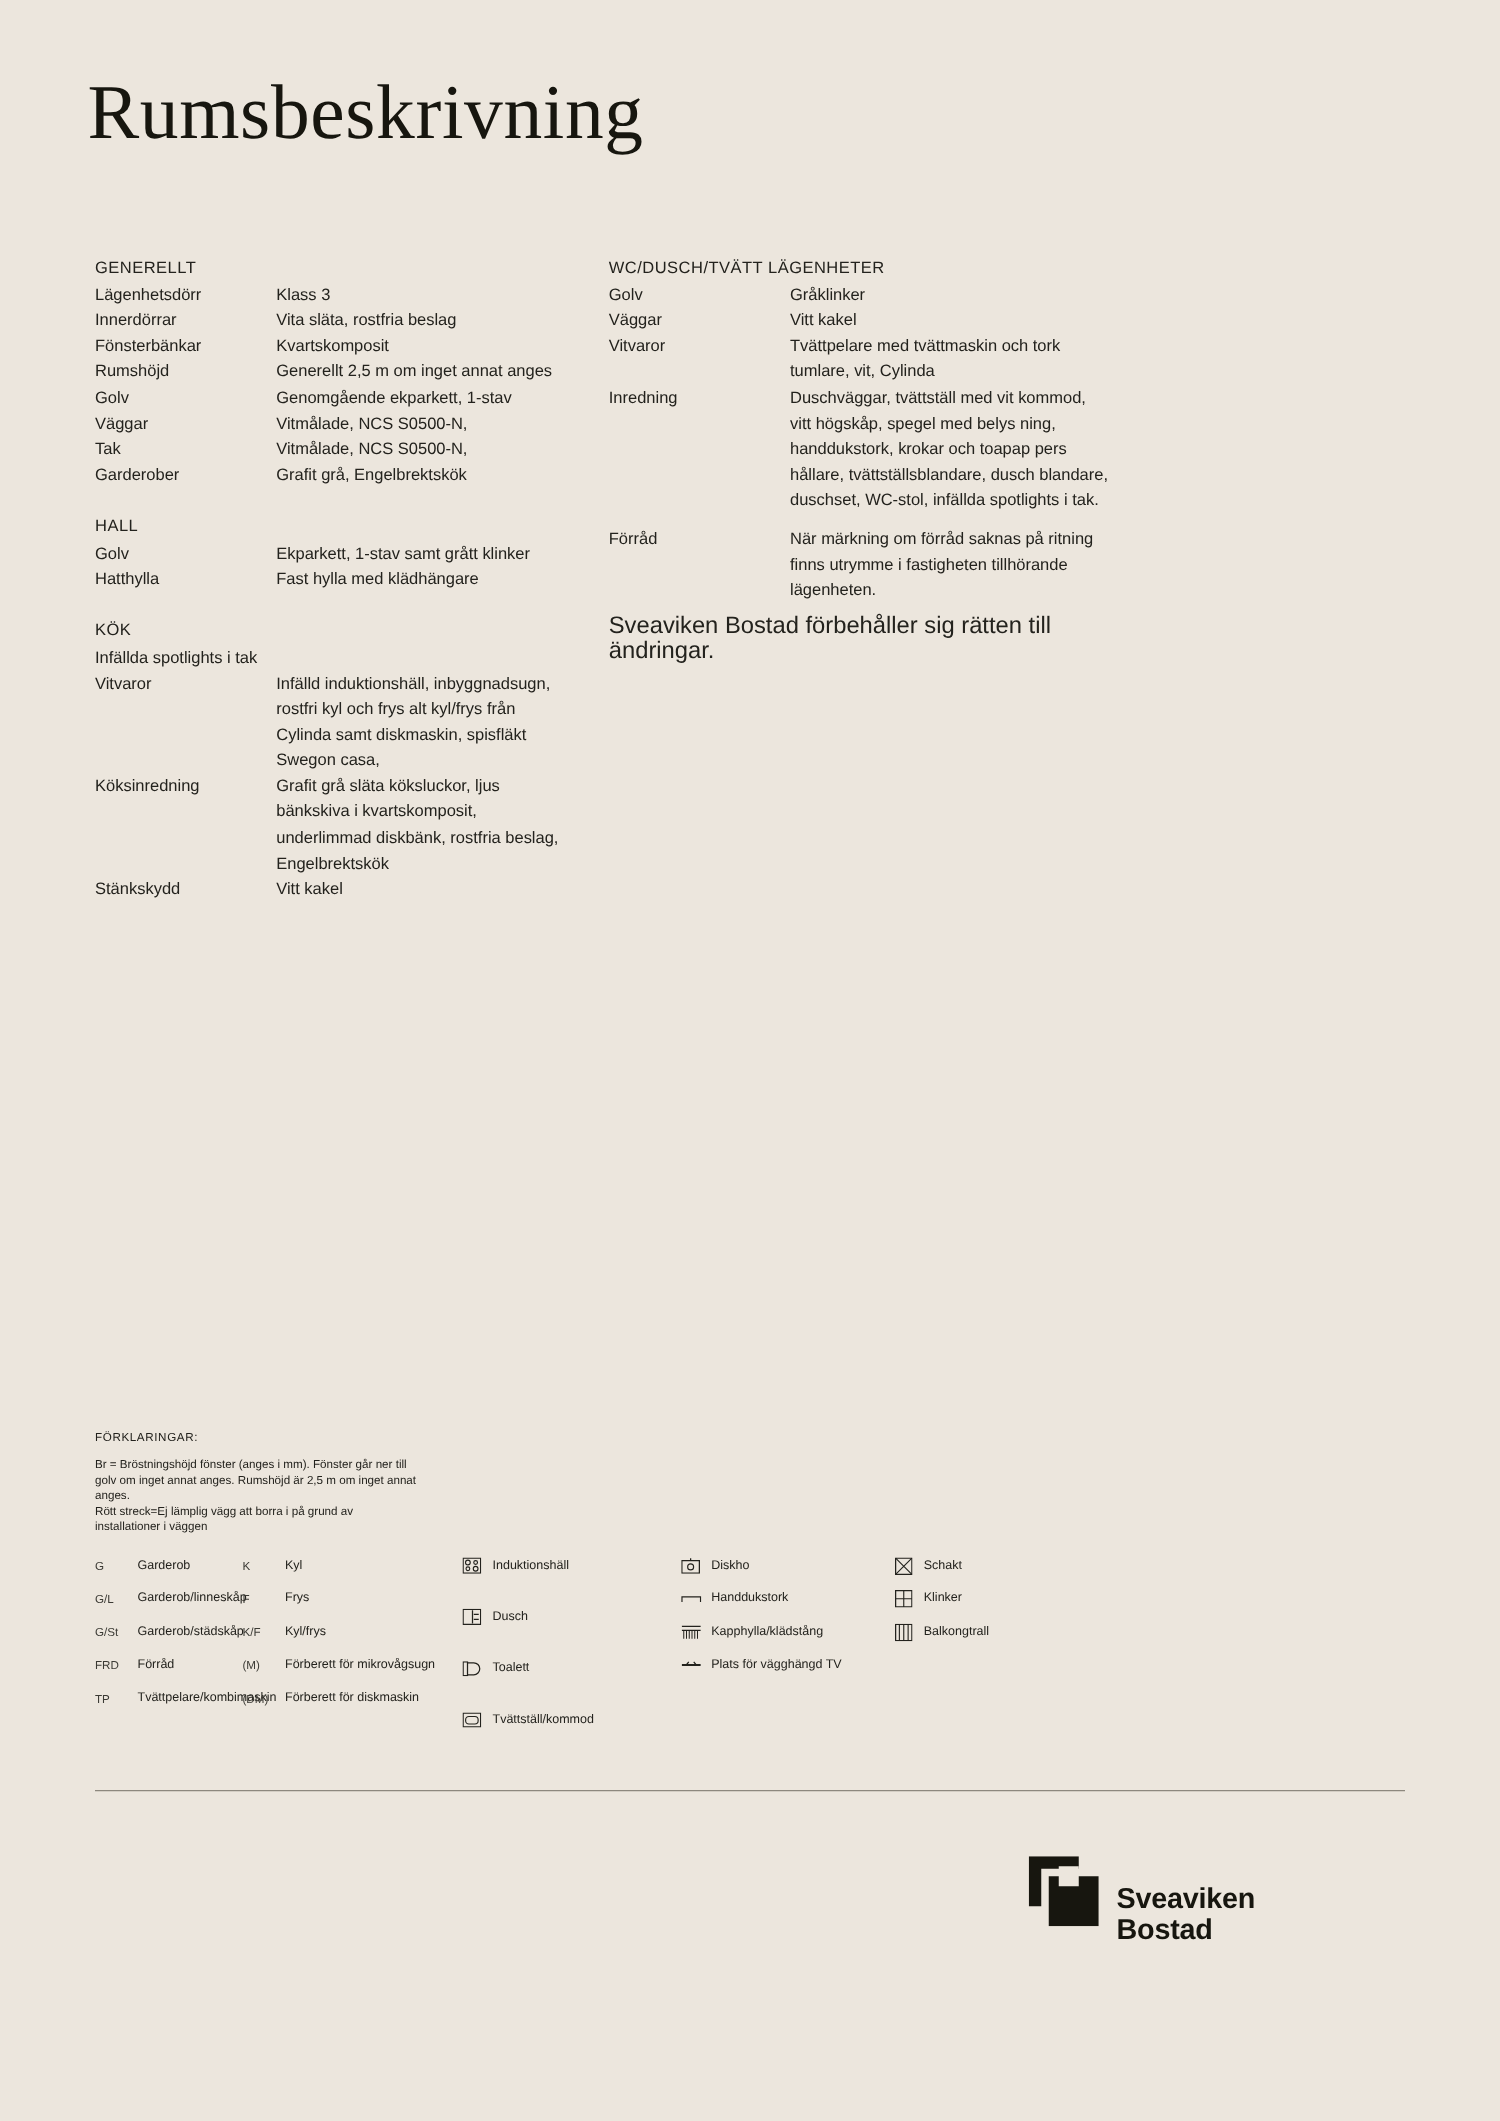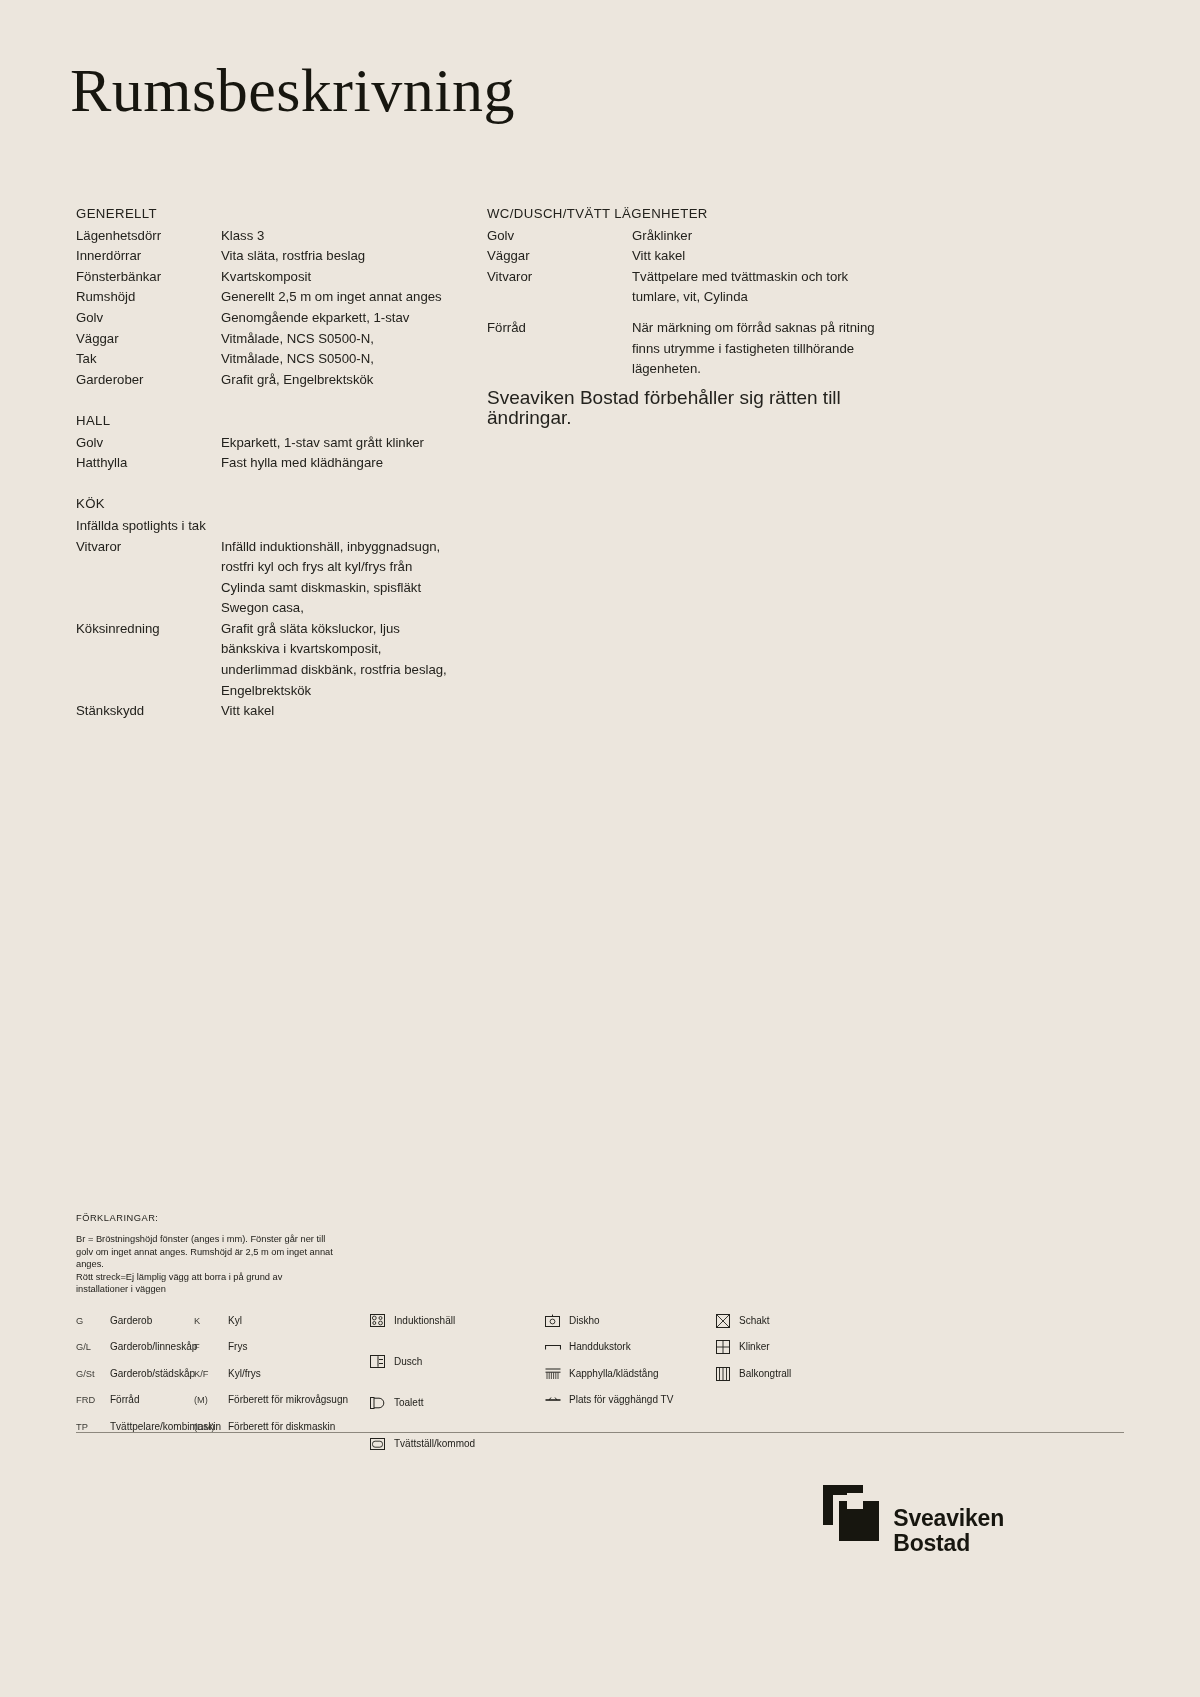--- a/index.html
+++ b/index.html
@@ -69,21 +69,21 @@
   .note {
     margin-top: 8px;
     font-size: 19px;
     line-height: 20.6px;
   }
 
   
   .expl {
     position: absolute;
     left: 76px;
-    top: 1212px;
+    top: 1144px;
     width: 1050px;
     font-size: 9.3px;
     line-height: 12.4px;
     color: #23221d;
   }
   .expl-title {
     letter-spacing: 0.5px;
     margin-bottom: 9px;
     font-size: 9.3px;
   }
@@ -251,20 +251,24 @@
         <div class="k">Golv</div>
         <div class="v">Gråklinker</div>
       </div>
       <div class="row">
         <div class="k">Väggar</div>
         <div class="v">Vitt kakel</div>
       </div>
       <div class="row">
         <div class="k">Vitvaror</div>
         <div class="v">Tvättpelare med tvättmaskin och tork tumlare, vit, Cylinda</div>
+      </div>
+      <div class="row">
+        <div class="k">Inredning</div>
+        <div class="v">Duschväggar, tvättställ med vit kommod, vitt högskåp, spegel med belys ning, handdukstork, krokar och toapap pers hållare, tvättställsblandare, dusch blandare, duschset, WC-stol, infällda spotlights i tak.</div>
       </div>
       <div class="small-spacer"></div>
       <div class="row">
         <div class="k">Förråd</div>
         <div class="v">När märkning om förråd saknas på ritning finns utrymme i fastigheten tillhörande lägenheten.</div>
       </div>
     </div>
     <div class="note">Sveaviken Bostad förbehåller sig rätten till ändringar.</div>
   </div>
 

